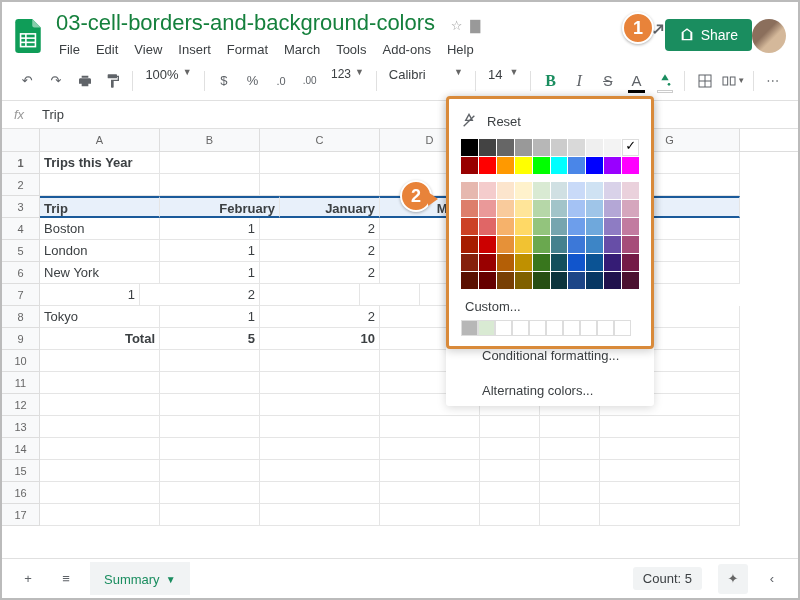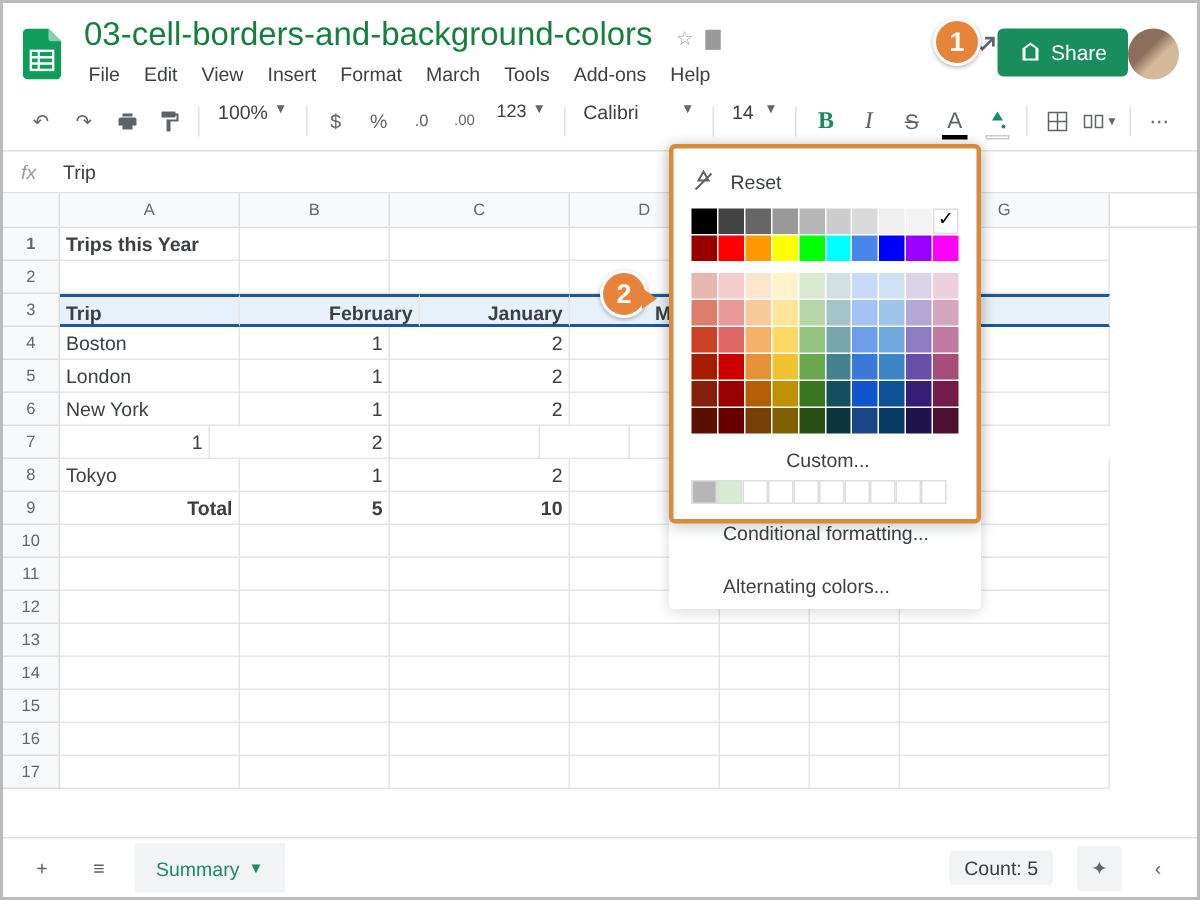--- a/index.html
+++ b/index.html
@@ -46,21 +46,21 @@
   .total-row .cell { font-weight: bold; }
   .r { text-align: right; }
   .cw-a { width: 120px; }
   .cw-b { width: 100px; }
   .cw-c { width: 120px; }
   .cw-d { width: 100px; }
   .cw-e { width: 60px; }
   .cw-f { width: 60px; }
   .cw-g { width: 140px; }
   
-  .color-popup { position: absolute; top: 94px; left: 444px; width: 208px; background: #fff; border: 3px solid #d98a3a; border-radius: 4px; box-shadow: 0 2px 10px rgba(0,0,0,0.2); padding: 10px 12px; z-index: 50; text-align: center; }
+  .color-popup { position: absolute; top: 94px; left: 444px; width: 208px; background: #fff; border: 3px solid #d98a3a; border-radius: 4px; box-shadow: 0 2px 10px rgba(0,0,0,0.2); padding: 10px 12px; z-index: 50; }
   .reset-row { display: flex; align-items: center; gap: 10px; padding: 4px 0 10px 0; font-size: 13px; color: #3c4043; cursor: pointer;}
   .swatch-grid { display: flex; flex-direction: column; gap: 1px; }
   .swatch-row { display: flex; gap: 1px; }
   .swatch { width: 17px; height: 17px; cursor: pointer; }
   .swatch.checked { border: 1px solid #000; position: relative; }
   .swatch.checked::after { content: "✓"; position: absolute; font-size: 13px; left: 2px; top: -2px; color: #000;}
   .custom-row { padding: 10px 0 6px 4px; font-size: 13px; color: #3c4043; cursor: pointer;}
   .recent-row { display: flex; gap: 0; }
   .recent-sw { width: 17px; height: 16px; border: 1px solid #ddd; }
   .popup-item{padding:8px 0 8px 22px;font-size:13px;color:#3c4043;cursor:pointer;}

